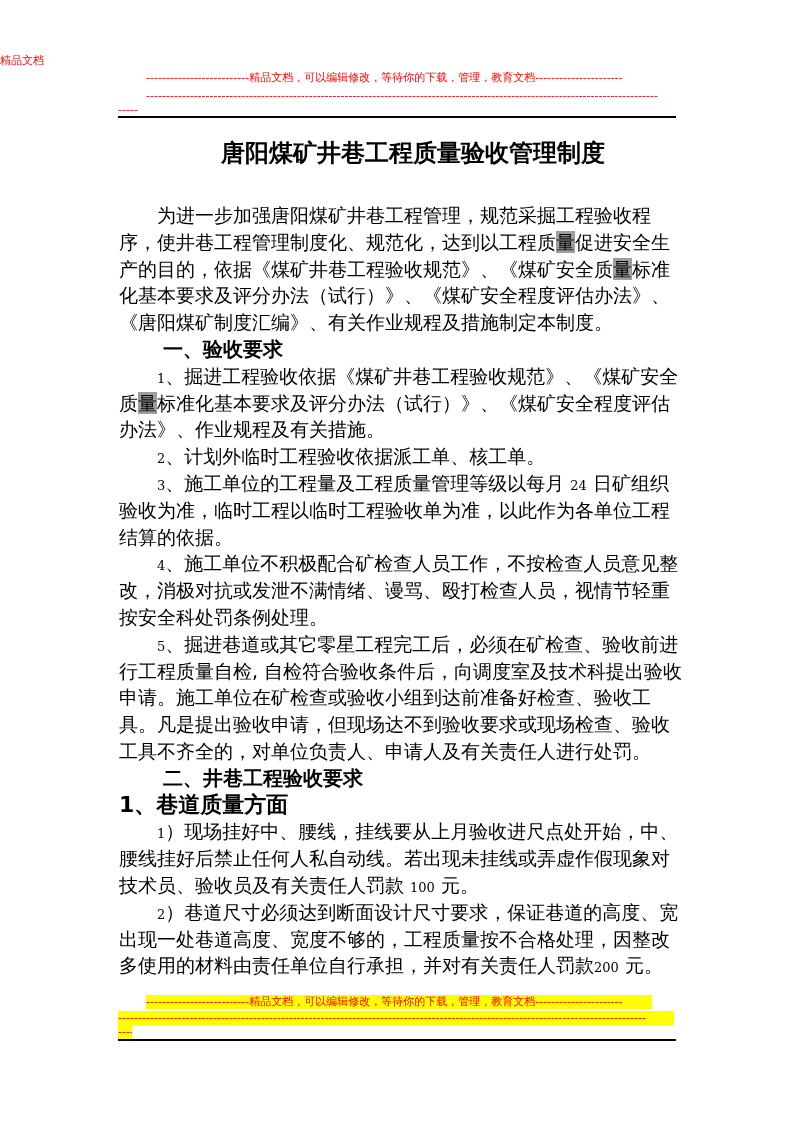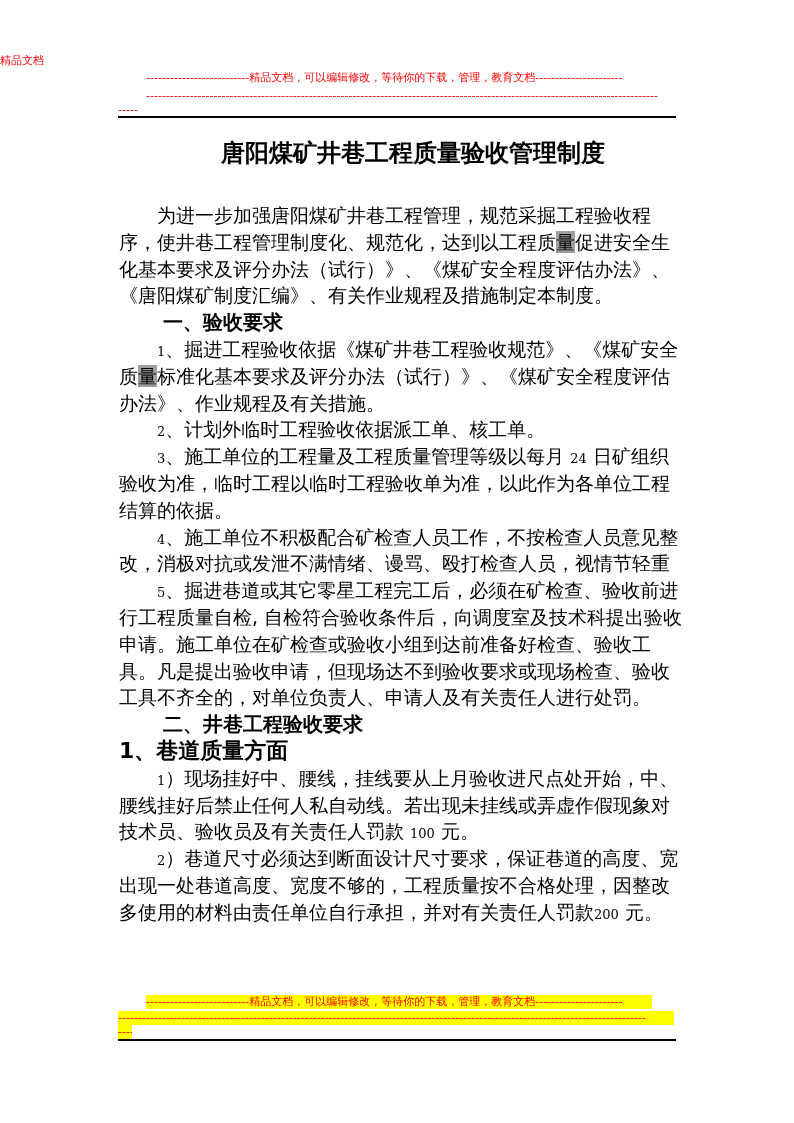--- a/index.html
+++ b/index.html
@@ -35,37 +35,39 @@
   <div class="red-line" style="top:89px; left:146px; width:528px;">---------------------------------------------------------------------------------------------------------------------------------</div>
   <div class="red-line" style="top:103px; left:118px; width:24px;">-----</div>
   <div class="rule" style="top:116px; left:118px; width:558px;"></div>
 
   <div class="doc-title">唐阳煤矿井巷工程质量验收管理制度</div>
 
   <div class="body">
 
     <div class="line indent">为进一步加强唐阳煤矿井巷工程管理，规范采掘工程验收程</div>
     <div class="line"><span>序，使井巷工程管理制度化、规范化，达到以工程质</span><span class="hl">量</span><span>促进安全生</span></div>
+    <div class="line"><span>产的目的，依据《煤矿井巷工程验收规范》、《煤矿安全质</span><span class="hl">量</span><span>标准</span></div>
     <div class="line">化基本要求及评分办法（试行）》、《煤矿安全程度评估办法》、</div>
     <div class="line">《唐阳煤矿制度汇编》、有关作业规程及措施制定本制度。</div>
 
     <div class="line h1">一、验收要求</div>
 
     <div class="line indent"><span class="num">1</span><span>、掘进工程验收依据《煤矿井巷工程验收规范》、《煤矿安全</span></div>
     <div class="line"><span>质</span><span class="hl">量</span><span>标准化基本要求及评分办法（试行）》、《煤矿安全程度评估</span></div>
     <div class="line">办法》、作业规程及有关措施。</div>
 
     <div class="line indent"><span class="num">2</span><span>、计划外临时工程验收依据派工单、核工单。</span></div>
 
     <div class="line indent"><span class="num">3</span><span>、施工单位的工程量及工程质量管理等级以每月</span> <span class="num">24</span> <span>日矿组织</span></div>
     <div class="line">验收为准，临时工程以临时工程验收单为准，以此作为各单位工程</div>
     <div class="line">结算的依据。</div>
 
     <div class="line indent"><span class="num">4</span><span>、施工单位不积极配合矿检查人员工作，不按检查人员意见整</span></div>
     <div class="line">改，消极对抗或发泄不满情绪、谩骂、殴打检查人员，视情节轻重</div>
+    <div class="line">按安全科处罚条例处理。</div>
 
     <div class="line indent"><span class="num">5</span><span>、掘进巷道或其它零星工程完工后，必须在矿检查、验收前进</span></div>
     <div class="line">行工程质量自检, 自检符合验收条件后，向调度室及技术科提出验收</div>
     <div class="line">申请。施工单位在矿检查或验收小组到达前准备好检查、验收工</div>
     <div class="line">具。凡是提出验收申请，但现场达不到验收要求或现场检查、验收</div>
     <div class="line">工具不齐全的，对单位负责人、申请人及有关责任人进行处罚。</div>
 
     <div class="line h1">二、井巷工程验收要求</div>
     <div class="line h2">1、巷道质量方面</div>
 

